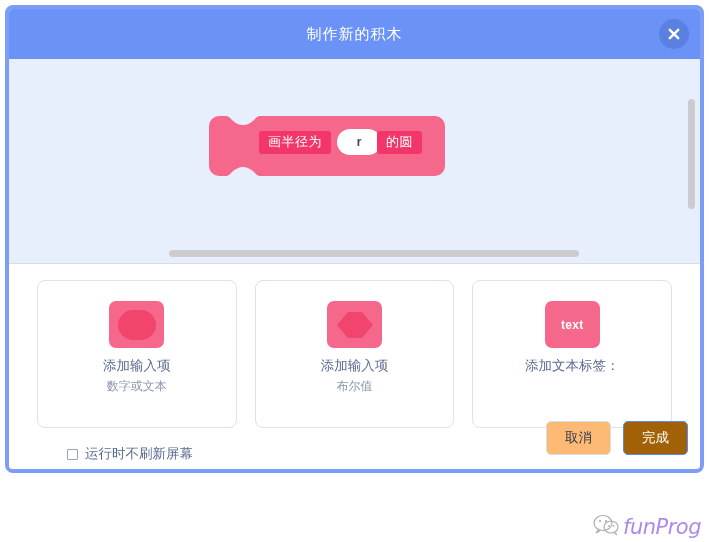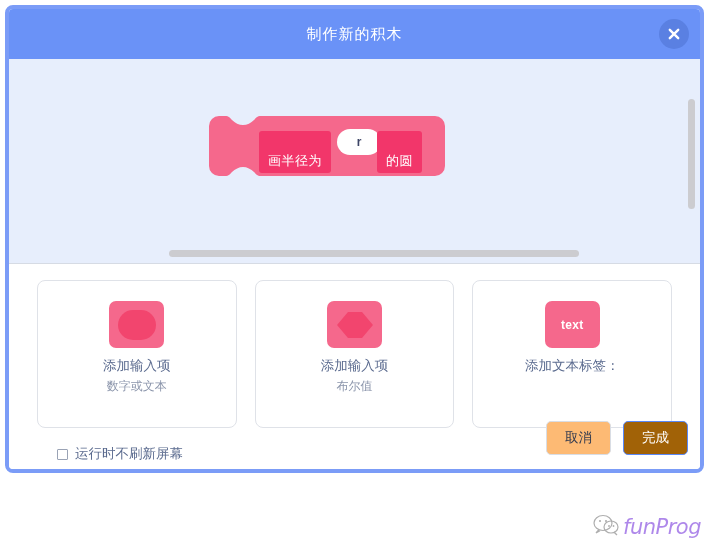--- a/index.html
+++ b/index.html
@@ -75,21 +75,21 @@
     left: 200px;
     top: 57px;
   }
   .proto-block { display: block; }
   .block-label {
     position: absolute;
     background: #f2366a;
     color: #ffffff;
     font-size: 13px;
     border-radius: 3px;
-    padding: 23px 9px 6px 9px;
+    padding: 4px 9px 6px 9px;
     letter-spacing: 0.5px;
     white-space: nowrap;
     line-height: 1;
   }
   .block-label.l1 { left: 50px; top: 15px; }
   .block-label.l2 { left: 168px; top: 15px; }
   .block-input {
     position: absolute;
     left: 128px;
     top: 13px;
@@ -187,21 +187,21 @@
     font-size: 12px;
     line-height: 1.55;
     text-align: center;
   }
 
   
   .check-row {
     display: flex;
     align-items: center;
     margin-top: 17px;
-    margin-left: 20px;
+    margin-left: 30px;
   }
   .check-box {
     width: 11px;
     height: 11px;
     border: 1px solid #9aa3b5;
     background: #ffffff;
     border-radius: 1px;
     margin-right: 7px;
     cursor: pointer;
     flex: 0 0 11px;

